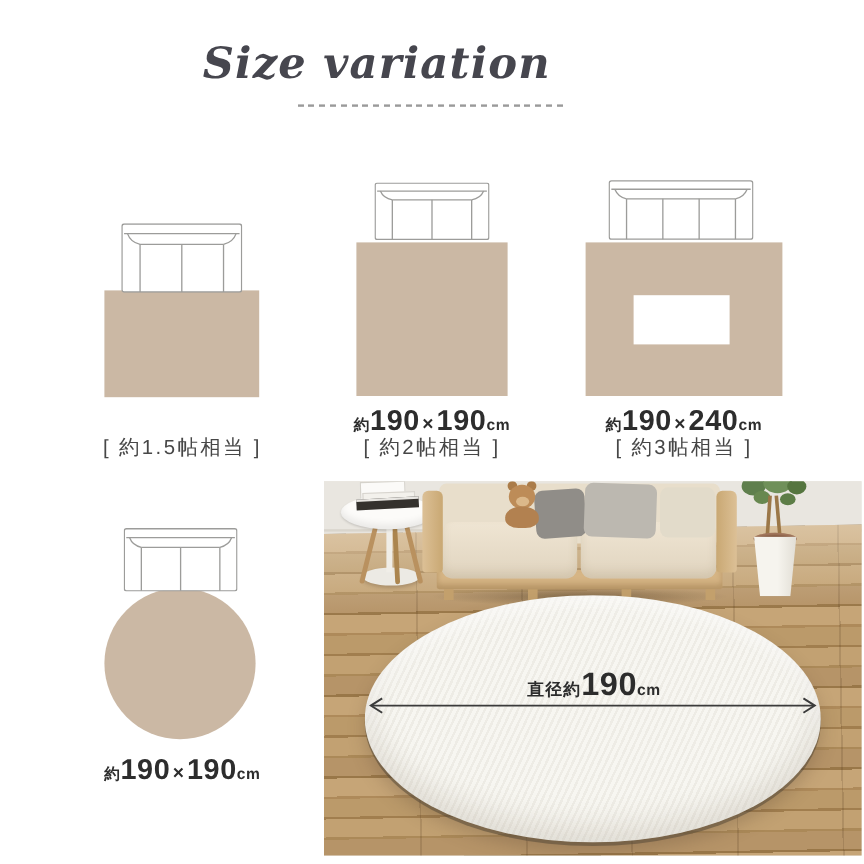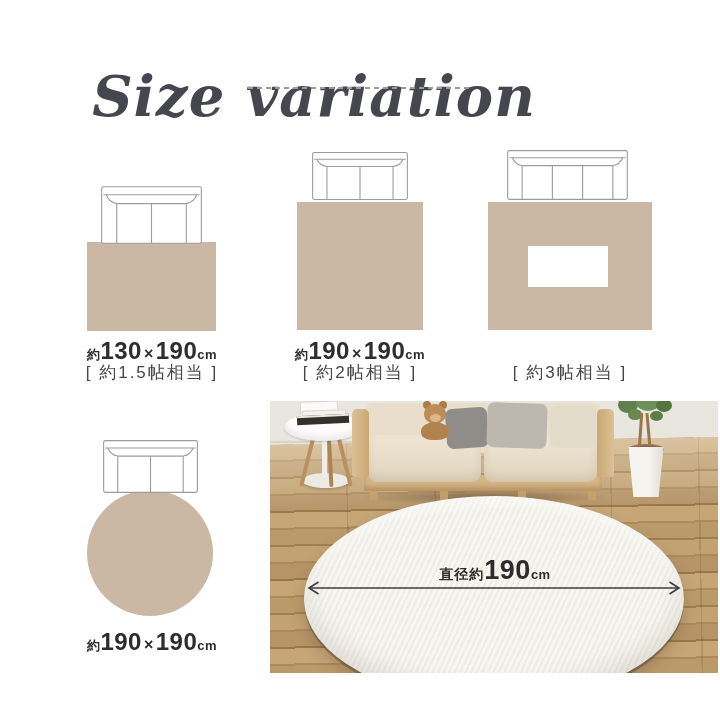--- a/index.html
+++ b/index.html
@@ -8,21 +8,21 @@
     --photo-rug-white:#f7f6f1;
   }
   *{margin:0;padding:0;box-sizing:border-box;}
   body{background:#fff;font-family:"Liberation Sans", sans-serif;}
   .canvas{position:relative;width:720px;height:720px;background:#fff;overflow:hidden;}
 
   
   .title{
     position:absolute;left:0;top:32px;width:628px;text-align:center;
     font-family:"DejaVu Serif", serif;font-style:italic;font-weight:700;
-    font-size:56px;color:var(--title-dark,#46464e);letter-spacing:1px;margin-top:31px;
+    font-size:36px;color:var(--title-dark,#46464e);letter-spacing:1px;
   }
   .dash-divider{
     position:absolute;left:248px;top:87px;width:224px;height:2px;
     background:repeating-linear-gradient(90deg,#9a9a9a 0 5px,transparent 5px 9px);
   }
   .subtitle{
     position:absolute;left:0;top:95px;width:720px;text-align:center;
     font-size:15px;color:var(--subtitle-gray,#a3a3a3);letter-spacing:4px;
   }
 
@@ -39,21 +39,21 @@
   }
   .size-label .approx{font-size:13px;}
   .size-label .times{font-size:16px;margin:0 2px;}
   .size-label .unit{font-size:13px;}
   .tatami-note{
     position:absolute;transform:translateX(-50%);white-space:nowrap;z-index:4;
     color:var(--note-gray,#474747);font-size:17px;letter-spacing:2px;
   }
 
   
-  .photo{position:absolute;left:270px;top:401px;width:448px;height:272px;overflow:hidden;background:#e7e4de;}
+  .photo{position:absolute;left:270px;top:401px;width:448px;height:312px;overflow:hidden;background:#e7e4de;}
   .ph-wall{position:absolute;left:0;top:0;width:100%;height:42px;background:#e9e6e0;
     border-bottom:2px solid #d9d5cc;}
   .ph-floor{position:absolute;left:-10px;top:40px;width:470px;height:280px;
     background:
       linear-gradient(180deg,rgba(255,249,238,0.35),rgba(255,255,255,0) 70px),
       repeating-linear-gradient(90deg,rgba(70,45,20,0.16) 0 1.5px,transparent 1.5px 88px),
       repeating-linear-gradient(180deg,
         #c6a577 0 15px,#ae8a5a 15px 17px,#bb9a6a 17px 32px,#a17e4e 32px 34px,
         #c2a172 34px 49px,#ab8958 49px 51px,#b69468 51px 66px,#997748 66px 68px);
     transform:rotate(-1deg);}
@@ -142,23 +142,20 @@
     <rect x="0.7" y="0.7" width="104.6" height="58.6" rx="2"></rect>
     <path d="M2.5 9 L103.5 9"></path>
     <path d="M5.5 9 C7.5 14.5 10.5 17 16.5 18.2"></path>
     <path d="M100.5 9 C98.5 14.5 95.5 17 89.5 18.2"></path>
     <path d="M16.5 18.2 L89.5 18.2"></path>
     <path d="M16.5 18.2 L16.5 59.3"></path>
     <path d="M89.5 18.2 L89.5 59.3"></path>
     <path d="M53 18.2 L53 59.3"></path>
   </svg>
   <div class="rug-rect" style="left:87px;top:242px;width:129px;height:89px"></div>
-  <div class="size-label" style="left:152px;top:337px">
-    <span class="approx">約</span><span>130</span><span class="times">×</span><span>190</span><span class="unit">cm</span>
-  </div>
   <div class="tatami-note" style="left:152px;top:361px">[ 約1.5帖相当 ]</div>
 
   <svg class="sofa-svg" style="left:312px;top:152px;width:96px;height:48px" viewBox="0 0 106 60" preserveAspectRatio="none">
     <rect x="0.7" y="0.7" width="104.6" height="58.6" rx="2"></rect>
     <path d="M2.5 9 L103.5 9"></path>
     <path d="M5.5 9 C7.5 14.5 10.5 17 16.5 18.2"></path>
     <path d="M100.5 9 C98.5 14.5 95.5 17 89.5 18.2"></path>
     <path d="M16.5 18.2 L89.5 18.2"></path>
     <path d="M16.5 18.2 L16.5 59.3"></path>
     <path d="M89.5 18.2 L89.5 59.3"></path>
@@ -176,20 +173,23 @@
     <path d="M5.5 8 C7.5 13 10.5 15.3 15.5 16.3"></path>
     <path d="M118.5 8 C116.5 13 113.5 15.3 108.5 16.3"></path>
     <path d="M15.5 16.3 L108.5 16.3"></path>
     <path d="M15.5 16.3 L15.5 51.3"></path>
     <path d="M108.5 16.3 L108.5 51.3"></path>
     <path d="M46.5 16.3 L46.5 51.3"></path>
     <path d="M77.5 16.3 L77.5 51.3"></path>
   </svg>
   <div class="rug-rect" style="left:488px;top:202px;width:164px;height:128px"></div>
   <div class="table-hole" style="left:528px;top:246px;width:80px;height:41px"></div>
+  <div class="size-label" style="left:570px;top:337px">
+    <span class="approx">約</span><span>190</span><span class="times">×</span><span>240</span><span class="unit">cm</span>
+  </div>
   <div class="tatami-note" style="left:570px;top:361px">[ 約3帖相当 ]</div>
 
   <div class="rug-circle" style="left:87px;top:490px;width:126px;height:126px"></div>
   <svg class="sofa-svg" style="left:103px;top:440px;width:95px;height:53px" viewBox="0 0 106 60" preserveAspectRatio="none">
     <rect x="0.7" y="0.7" width="104.6" height="58.6" rx="2"></rect>
     <path d="M2.5 9 L103.5 9"></path>
     <path d="M5.5 9 C7.5 14.5 10.5 17 16.5 18.2"></path>
     <path d="M100.5 9 C98.5 14.5 95.5 17 89.5 18.2"></path>
     <path d="M16.5 18.2 L89.5 18.2"></path>
     <path d="M16.5 18.2 L16.5 59.3"></path>

